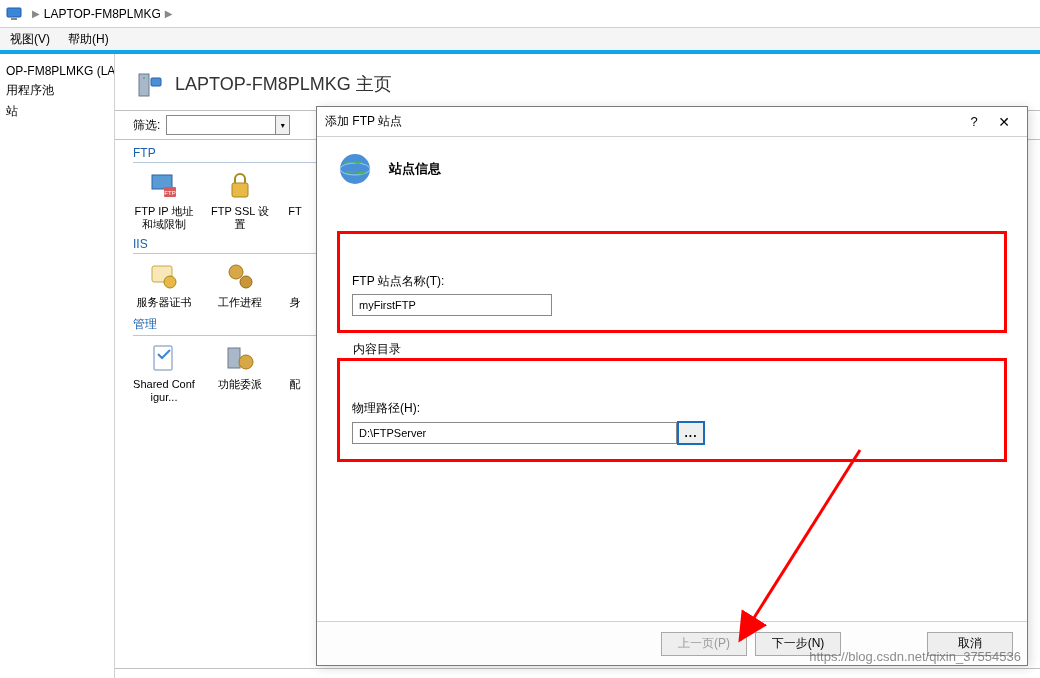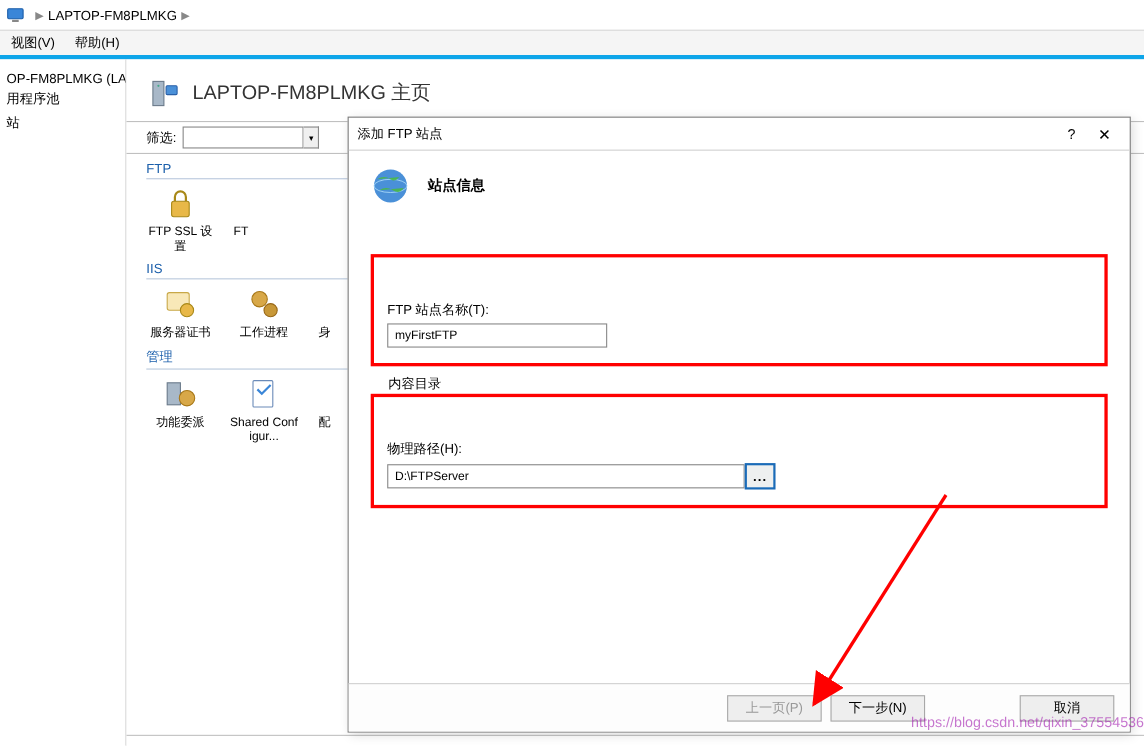--- a/index.html
+++ b/index.html
@@ -272,23 +272,23 @@
     .red-arrow {
       position: absolute;
       left: 720px;
       top: 440px;
       pointer-events: none;
     }
     
     
     .watermark {
       position: absolute;
-      right: 0;
+      right: 19px;
       bottom: 14px;
-      color: #a21caf;
+      color: #404040;
       font-size: 13px;
       opacity: 0.6;
     }
     
     
     svg { display: block; }
   </style>
 </head>
 <body>
 
@@ -337,20 +337,30 @@
     </div>
 
     <div class="icons-section">
 
       <div class="group">
         <div class="group-label">FTP</div>
         <div class="icon-grid">
           <div class="icon-tile">
             <div class="ic">
               <svg width="32" height="32" viewBox="0 0 32 32">
+                  <rect x="4" y="6" width="20" height="14" fill="#5a9bd5" stroke="#2a60a8"></rect>
+                  <rect x="16" y="18" width="12" height="10" rx="1" fill="#d85a5a"></rect>
+                  <text x="22" y="26" font-size="6" fill="#fff" text-anchor="middle">FTP</text>
+                </svg>
+            </div>
+            <div class="icon-label">FTP IP 地址和域限制</div>
+          </div>
+          <div class="icon-tile">
+            <div class="ic">
+              <svg width="32" height="32" viewBox="0 0 32 32">
                   <rect x="8" y="14" width="16" height="14" rx="2" fill="#e8b848" stroke="#a88818"></rect>
                   <path d="M11 14 v-4 a5 5 0 0 1 10 0 v4" fill="none" stroke="#a88818" stroke-width="2"></path>
                 </svg>
             </div>
             <div class="icon-label">FTP SSL 设置</div>
           </div>
           <div class="icon-tile" style="width:20px">
             <div class="ic"></div>
             <div class="icon-label">FT</div>
           </div>
@@ -384,34 +394,34 @@
           </div>
         </div>
       </div>
 
       <div class="group">
         <div class="group-label">管理</div>
         <div class="icon-grid">
           <div class="icon-tile">
             <div class="ic">
               <svg width="32" height="32" viewBox="0 0 32 32">
+                  <rect x="6" y="4" width="18" height="24" rx="1" fill="#fff" stroke="#6a8ab8"></rect>
+                  <path d="M10 12 l4 4 l8 -8" stroke="#3a86d8" stroke-width="2" fill="none"></path>
+                </svg>
+            </div>
+            <div class="icon-label">Shared Configur...</div>
+          </div>
+          <div class="icon-tile">
+            <div class="ic">
+              <svg width="32" height="32" viewBox="0 0 32 32">
                   <rect x="4" y="6" width="12" height="20" fill="#a8b8c8" stroke="#6a7a8a"></rect>
                   <circle cx="22" cy="20" r="7" fill="#d8a848" stroke="#a87818"></circle>
                 </svg>
             </div>
             <div class="icon-label">功能委派</div>
-          </div>
-          <div class="icon-tile">
-            <div class="ic">
-              <svg width="32" height="32" viewBox="0 0 32 32">
-                  <rect x="6" y="4" width="18" height="24" rx="1" fill="#fff" stroke="#6a8ab8"></rect>
-                  <path d="M10 12 l4 4 l8 -8" stroke="#3a86d8" stroke-width="2" fill="none"></path>
-                </svg>
-            </div>
-            <div class="icon-label">Shared Configur...</div>
           </div>
           <div class="icon-tile" style="width:20px">
             <div class="ic"></div>
             <div class="icon-label">配</div>
           </div>
         </div>
       </div>
 
     </div>
 

